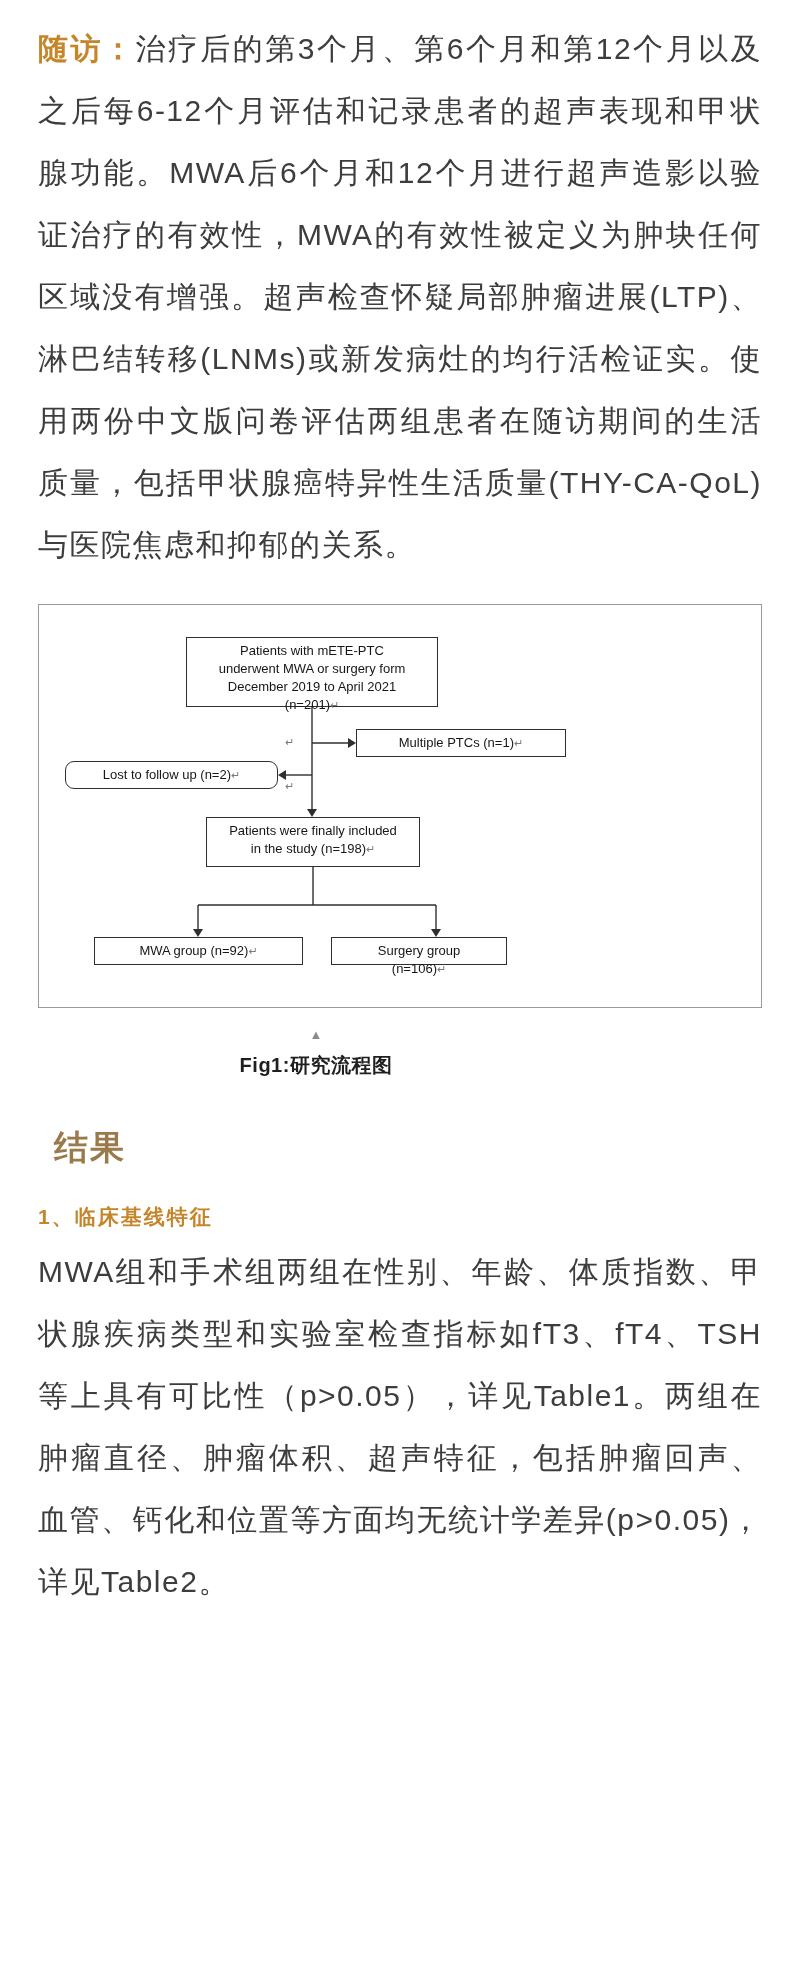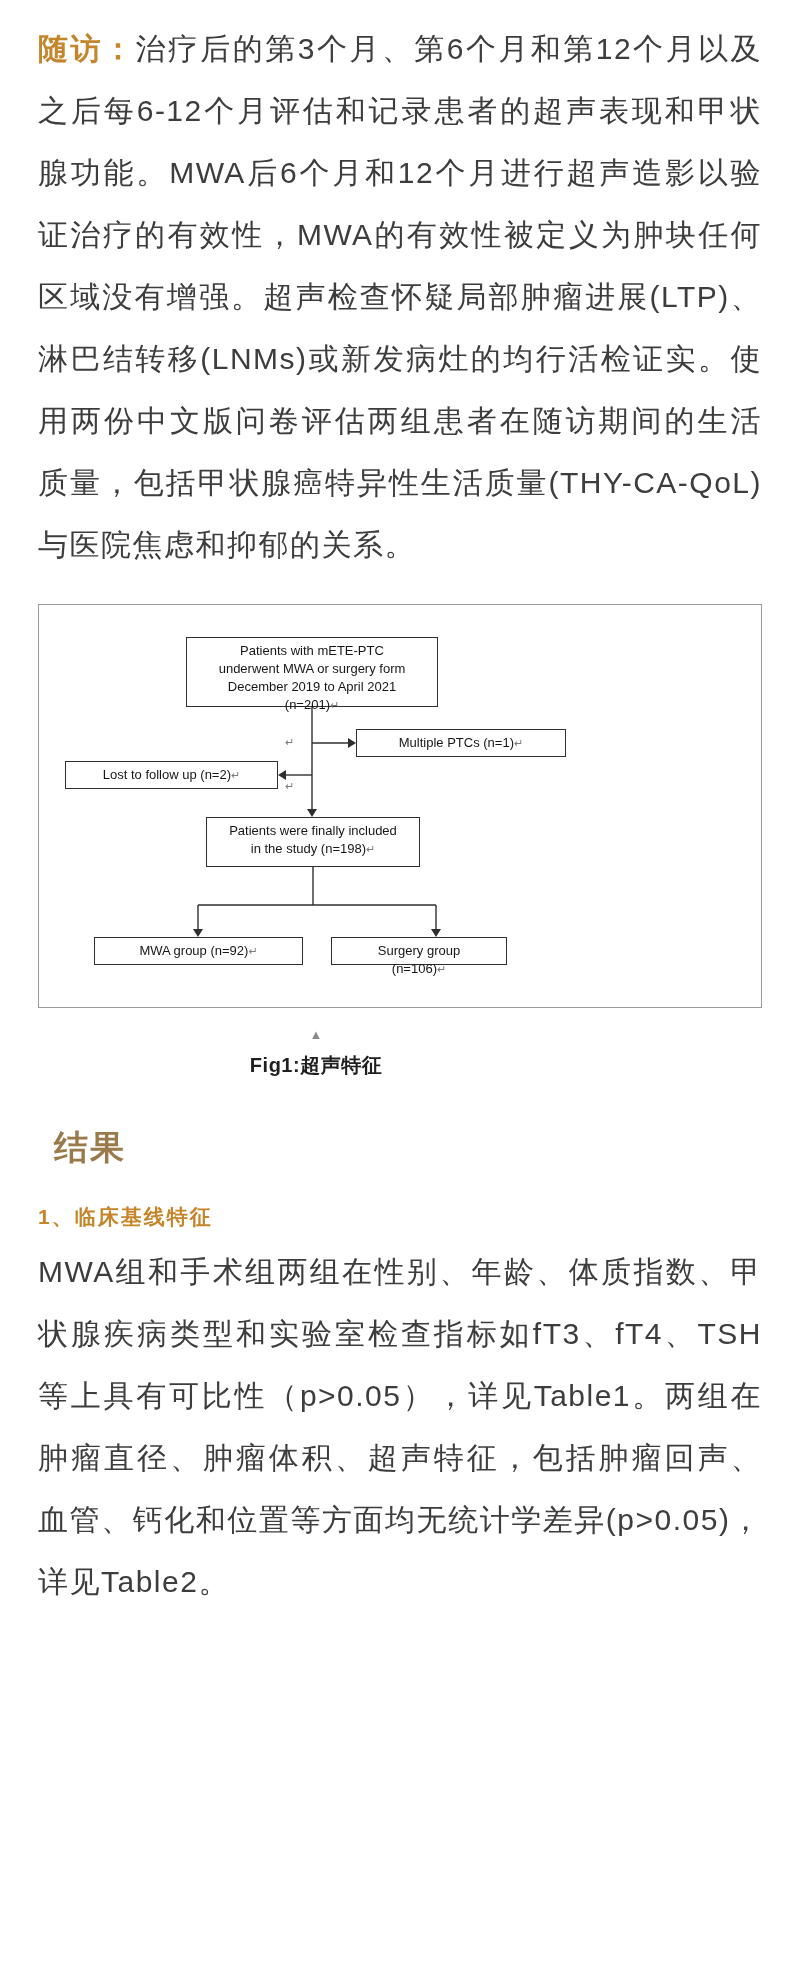--- a/index.html
+++ b/index.html
@@ -106,35 +106,35 @@
         <polygon points="247,165 247,175 239,170"></polygon>
         <polygon points="154,324 164,324 159,332"></polygon>
         <polygon points="392,324 402,324 397,332"></polygon>
       </g>
     </svg>
 
     <div class="fbox" style="left:147px; top:32px; width:252px; height:70px;"><span>Patients with mETE-PTC underwent MWA or surgery form December 2019 to April 2021 (n=201)</span><span class="mark">↵</span></div>
 
     <div class="fbox" style="left:317px; top:124px; width:210px; height:28px;"><span>Multiple PTCs (n=1)</span><span class="mark">↵</span></div>
 
-    <div class="fbox" style="left:26px; top:156px; width:213px; height:28px;"><span>Lost to follow up (n=2)</span><span class="mark">↵</span></div>
+    <div class="fbox" style="left:26px; top:156px; width:213px; height:28px;border-radius:9px;"><span>Lost to follow up (n=2)</span><span class="mark">↵</span></div>
 
     <div class="fbox" style="left:167px; top:212px; width:214px; height:50px;"><span>Patients were finally included in the study (n=198)</span><span class="mark">↵</span></div>
 
     <div class="fbox" style="left:55px; top:332px; width:209px; height:28px;"><span>MWA group (n=92)</span><span class="mark">↵</span></div>
 
     <div class="fbox" style="left:292px; top:332px; width:176px; height:28px;"><span>Surgery group (n=106)</span><span class="mark">↵</span></div>
 
     <span class="float-mark" style="left:246px; top:131px;">↵</span>
     <span class="float-mark" style="left:246px; top:175px;">↵</span>
   </div>
 
   <div class="fig-caption-wrap">
     <div class="triangle-row">▲</div>
-    <div class="fig-caption">Fig1:超声特征</div>
+    <div class="fig-caption">Fig1:研究流程图</div>
   </div>
 
   <h2 class="results-heading">结果</h2>
 
   <h3 class="sub-heading">1、临床基线特征</h3>
 
   <p class="body-paragraph p-second"><span>MWA组和手术组两组在性别、年龄、体质指数、甲状腺疾病类型和实验室检查指标如fT3、fT4、TSH等上具有可比性（p&gt;0.05），详见Table1。两组在肿瘤直径、肿瘤体积、超声特征，包括肿瘤回声、血管、钙化和位置等方面均无统计学差异(p&gt;0.05)，详见Table2。</span></p>
 
 </div>
 

